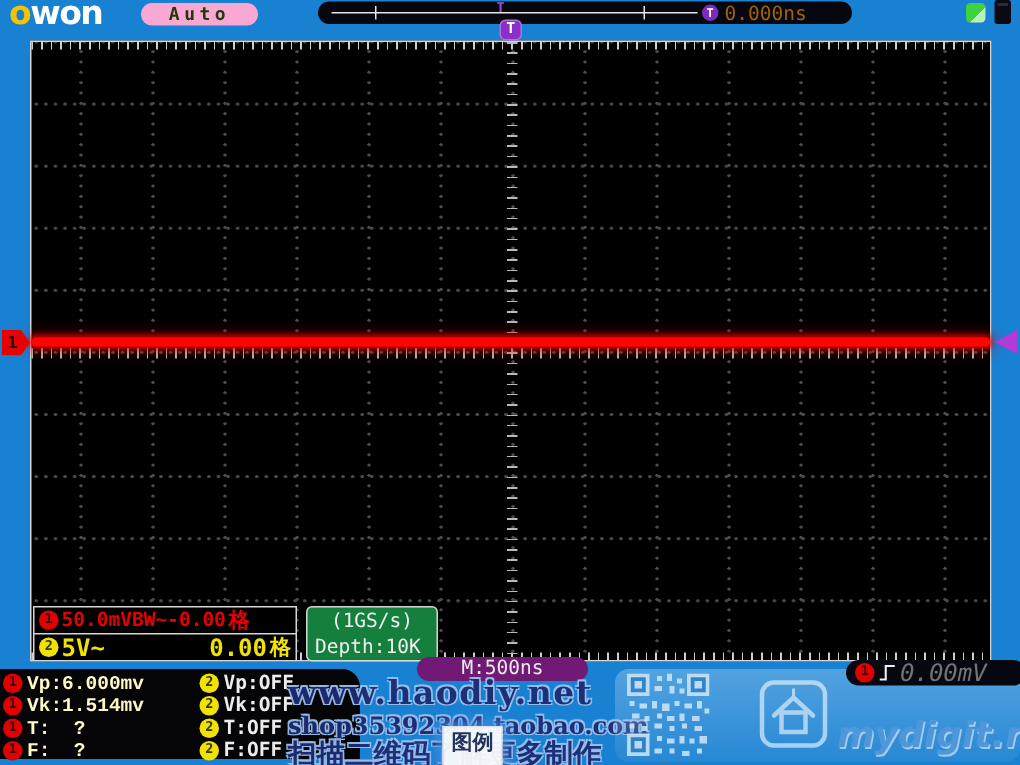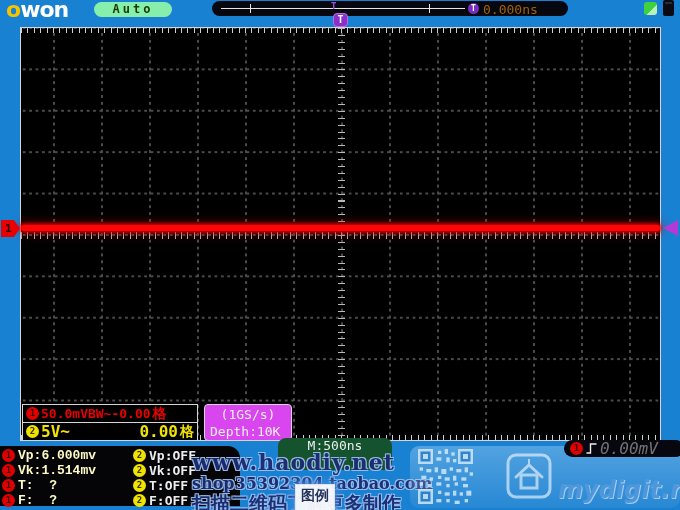--- a/index.html
+++ b/index.html
@@ -4,21 +4,21 @@
 <style>
   * { margin:0; padding:0; box-sizing:border-box; }
   body { background:#444; font-family:"DejaVu Sans Mono", monospace; }
   .screen { position:relative; width:680px; height:510px; background:#1981d2; overflow:hidden;
             font-family:"DejaVu Sans Mono", monospace; }
 
   
   .logo { position:absolute; left:6px; top:-3px; font-family:"DejaVu Sans", sans-serif;
           font-weight:bold; font-size:22px; letter-spacing:-1px; color:#fff; }
   .logo .o1 { color:#f5c400; }
-  .auto-pill { position:absolute; left:94px; top:2px; width:78px; height:15px; background:#86efac;
+  .auto-pill { position:absolute; left:94px; top:2px; width:78px; height:15px; background:#f9a8d4;
                border-radius:8px; text-align:center; font-size:12px; font-weight:bold;
                color:#1d3a02; letter-spacing:3px; line-height:15px; }
   .hpos-bar { position:absolute; left:212px; top:1px; width:356px; height:15px;
               background:#07070f; border-radius:8px; }
   .hpos-line { position:absolute; left:9px; top:7px; width:244px; height:1px; background:#e6e6e6; }
   .hpos-brk { position:absolute; top:3px; width:1px; height:9px; background:#e6e6e6; }
   .hpos-brk.l { left:38px; } .hpos-brk.r { left:217px; }
   .hpos-t { position:absolute; left:119px; top:0px; font-size:9px; font-weight:bold; color:#a44fe0; }
   .trig-circ { position:absolute; left:256px; top:2px; width:11px; height:11px; border-radius:50%;
                background:#7a2cc0; color:#fff; font-size:8px; font-weight:bold;
@@ -68,27 +68,27 @@
             border:1px solid #d6d6d6; display:flex; align-items:center; padding:0 3px; gap:2px; }
   .ch-box.one { top:404px; } .ch-box.two { top:422px; }
   .badge { width:13px; height:13px; border-radius:50%; font-size:9px; font-weight:bold;
            text-align:center; line-height:13px; flex:none; }
   .badge.red { background:#e00000; color:#3a0000; }
   .badge.yellow { background:#f0e202; color:#3a3600; }
   .ch1-text { color:#e80000; font-size:13px; font-weight:bold; white-space:pre; }
   .ch2-text { color:#f0e202; font-size:16px; font-weight:bold; white-space:pre; }
   .cjk { font-size:14px; font-family:"DejaVu Sans", sans-serif; }
   .ch-box .grow { flex:1; }
-  .rate-box { position:absolute; left:204px; top:404px; width:88px; height:37px; background:#d946ef;
+  .rate-box { position:absolute; left:204px; top:404px; width:88px; height:37px; background:#15803d;
               border:1px solid #d6d6d6; border-radius:4px; color:#f0f0f0; font-size:13px;
               padding:1px 5px; line-height:17px; }
   .rate-box .r1 { text-align:center; }
 
   
-  .tb-pill { position:absolute; left:278px; top:438px; width:114px; height:32px; background:#14532d;
+  .tb-pill { position:absolute; left:278px; top:438px; width:114px; height:16px; background:#701a75;
              border-radius:8px; color:#ececec; font-size:13px; text-align:center; line-height:16px; z-index:3; }
   .trig-pill { position:absolute; left:564px; top:440px; width:120px; height:17px; background:#07070f;
                border-radius:9px; display:flex; align-items:center; gap:3px; padding:0 6px; z-index:7; }
   .trig-pill .lvl { color:#737373; font-size:16px;font-style:italic; }
   .meas-panel { position:absolute; left:0px; top:446px; width:240px; height:60px; background:#050507;
                 border-top-right-radius:12px; z-index:4; }
   .mrow { position:absolute; display:flex; align-items:center; gap:3px; height:14px; }
   .m-red { color:#fef9c3; font-size:13px; font-weight:bold; white-space:pre;font-family:Liberation Mono, monospace; }
   .m-white { color:#ececec; font-size:13px; font-weight:bold; white-space:pre; }
 

